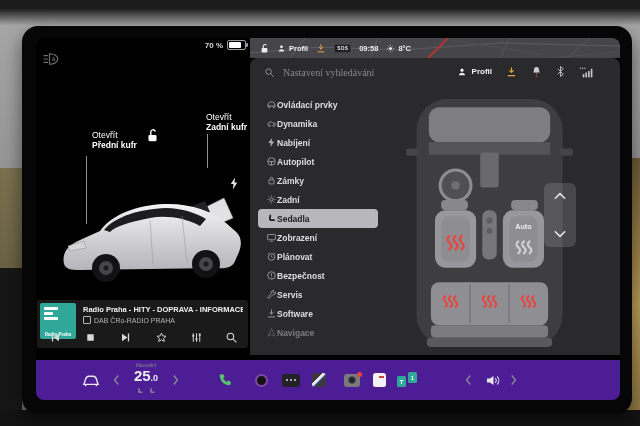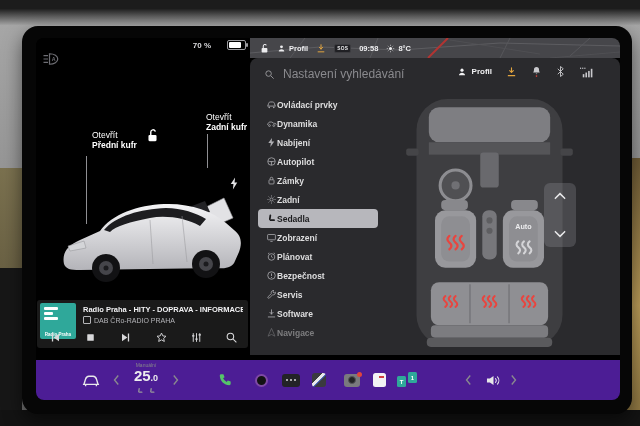--- a/index.html
+++ b/index.html
@@ -15,21 +15,21 @@
                  background:linear-gradient(180deg,#6d5a35,#bb9c58 55%,#8a7340);}
   .bg-bottom{position:absolute;left:0;top:410px;width:640px;height:16px;background:#131313;}
   
   .bezel{position:absolute;left:22px;top:26px;width:610px;height:388px;background:#060606;
          border-radius:16px;box-shadow:0 8px 18px rgba(0,0,0,.5);}
   .display{position:absolute;left:14px;top:12px;width:584px;height:362px;background:#000;
            border-radius:8px;overflow:hidden;color:#e6e6e8;}
   .abs{position:absolute;}
   
   .left-panel{position:absolute;left:0;top:0;width:214px;height:322px;background:#000;}
-  .battery-row{position:absolute;right:4px;top:2px;display:flex;align-items:center;gap:16px;
+  .battery-row{position:absolute;right:4px;top:2px;display:flex;align-items:center;gap:4px;
                font-size:8px;font-weight:bold;color:#d9d9dc;}
   .battery{width:17px;height:8px;border:1px solid #9a9a9e;border-radius:2px;position:relative;}
   .battery::after{content:"";position:absolute;right:-3px;top:2px;width:2px;height:4px;background:#9a9a9e;border-radius:1px;}
   .battery-fill{position:absolute;left:1px;top:1px;bottom:1px;width:70%;background:#fff;border-radius:1px;}
   .trunk-label{position:absolute;font-size:8.5px;line-height:10px;color:#fff;cursor:pointer;}
   .trunk-label .l2{font-weight:bold;}
   .vline{position:absolute;width:1px;background:#8f8f93;}
   .media-card{position:absolute;left:1px;top:262px;width:211px;height:48px;background:#1a1a1a;border-radius:3px;}
   .media-art{position:absolute;left:3px;top:3px;width:36px;height:36px;background:#2fa89a;border-radius:2px;overflow:hidden;}
   .art-bar{position:absolute;left:4px;background:#fff;height:3px;border-radius:1px;}
@@ -45,21 +45,21 @@
   
   .map-strip{position:absolute;left:214px;top:0;width:370px;height:20px;background:#46464a;overflow:hidden;}
   .status-row{position:absolute;left:10px;top:0;height:20px;display:flex;align-items:center;gap:8px;
               font-size:7.5px;font-weight:bold;color:#efeff1;}
   .sos-badge{background:#202024;border:1px solid #3c3c40;border-radius:2px;padding:1px 2px;
              font-size:4.8px;font-weight:bold;letter-spacing:.3px;color:#ececee;}
   
   .settings-panel{position:absolute;left:214px;top:20px;width:370px;height:297px;background:#2a2a2d;
                   border-radius:8px 8px 0 0;overflow:hidden;}
   .search-row{position:absolute;left:14px;top:9px;display:flex;align-items:center;gap:8px;}
-  .search-ph{font-size:12px;color:#8a8a8e;}
+  .search-ph{font-size:10px;color:#8a8a8e;font-family:Liberation Serif, serif;}
   .top-icons{position:absolute;right:26px;top:7px;display:flex;align-items:center;gap:14px;}
   .profil-lbl{font-size:8px;font-weight:bold;color:#f2f2f4;margin-left:-9px;}
   .menu{position:absolute;left:8px;top:37px;width:120px;}
   .menu-row{height:19px;display:flex;align-items:center;padding-left:8px;border-radius:4px;
             font-size:8.5px;font-weight:bold;color:#dededf;cursor:pointer;}
   .menu-row.selected{background:#b7b7bc;color:#1c1c1e;text-align:right;}
   .menu-row.dim{opacity:.45;}
   .mi{width:11px;height:11px;flex:0 0 11px;}
   .seat-wrap{position:absolute;left:152px;top:37px;width:175px;height:255px;}
   .scroll-ctl{position:absolute;left:294px;top:125px;width:32px;height:64px;border-radius:6px;

